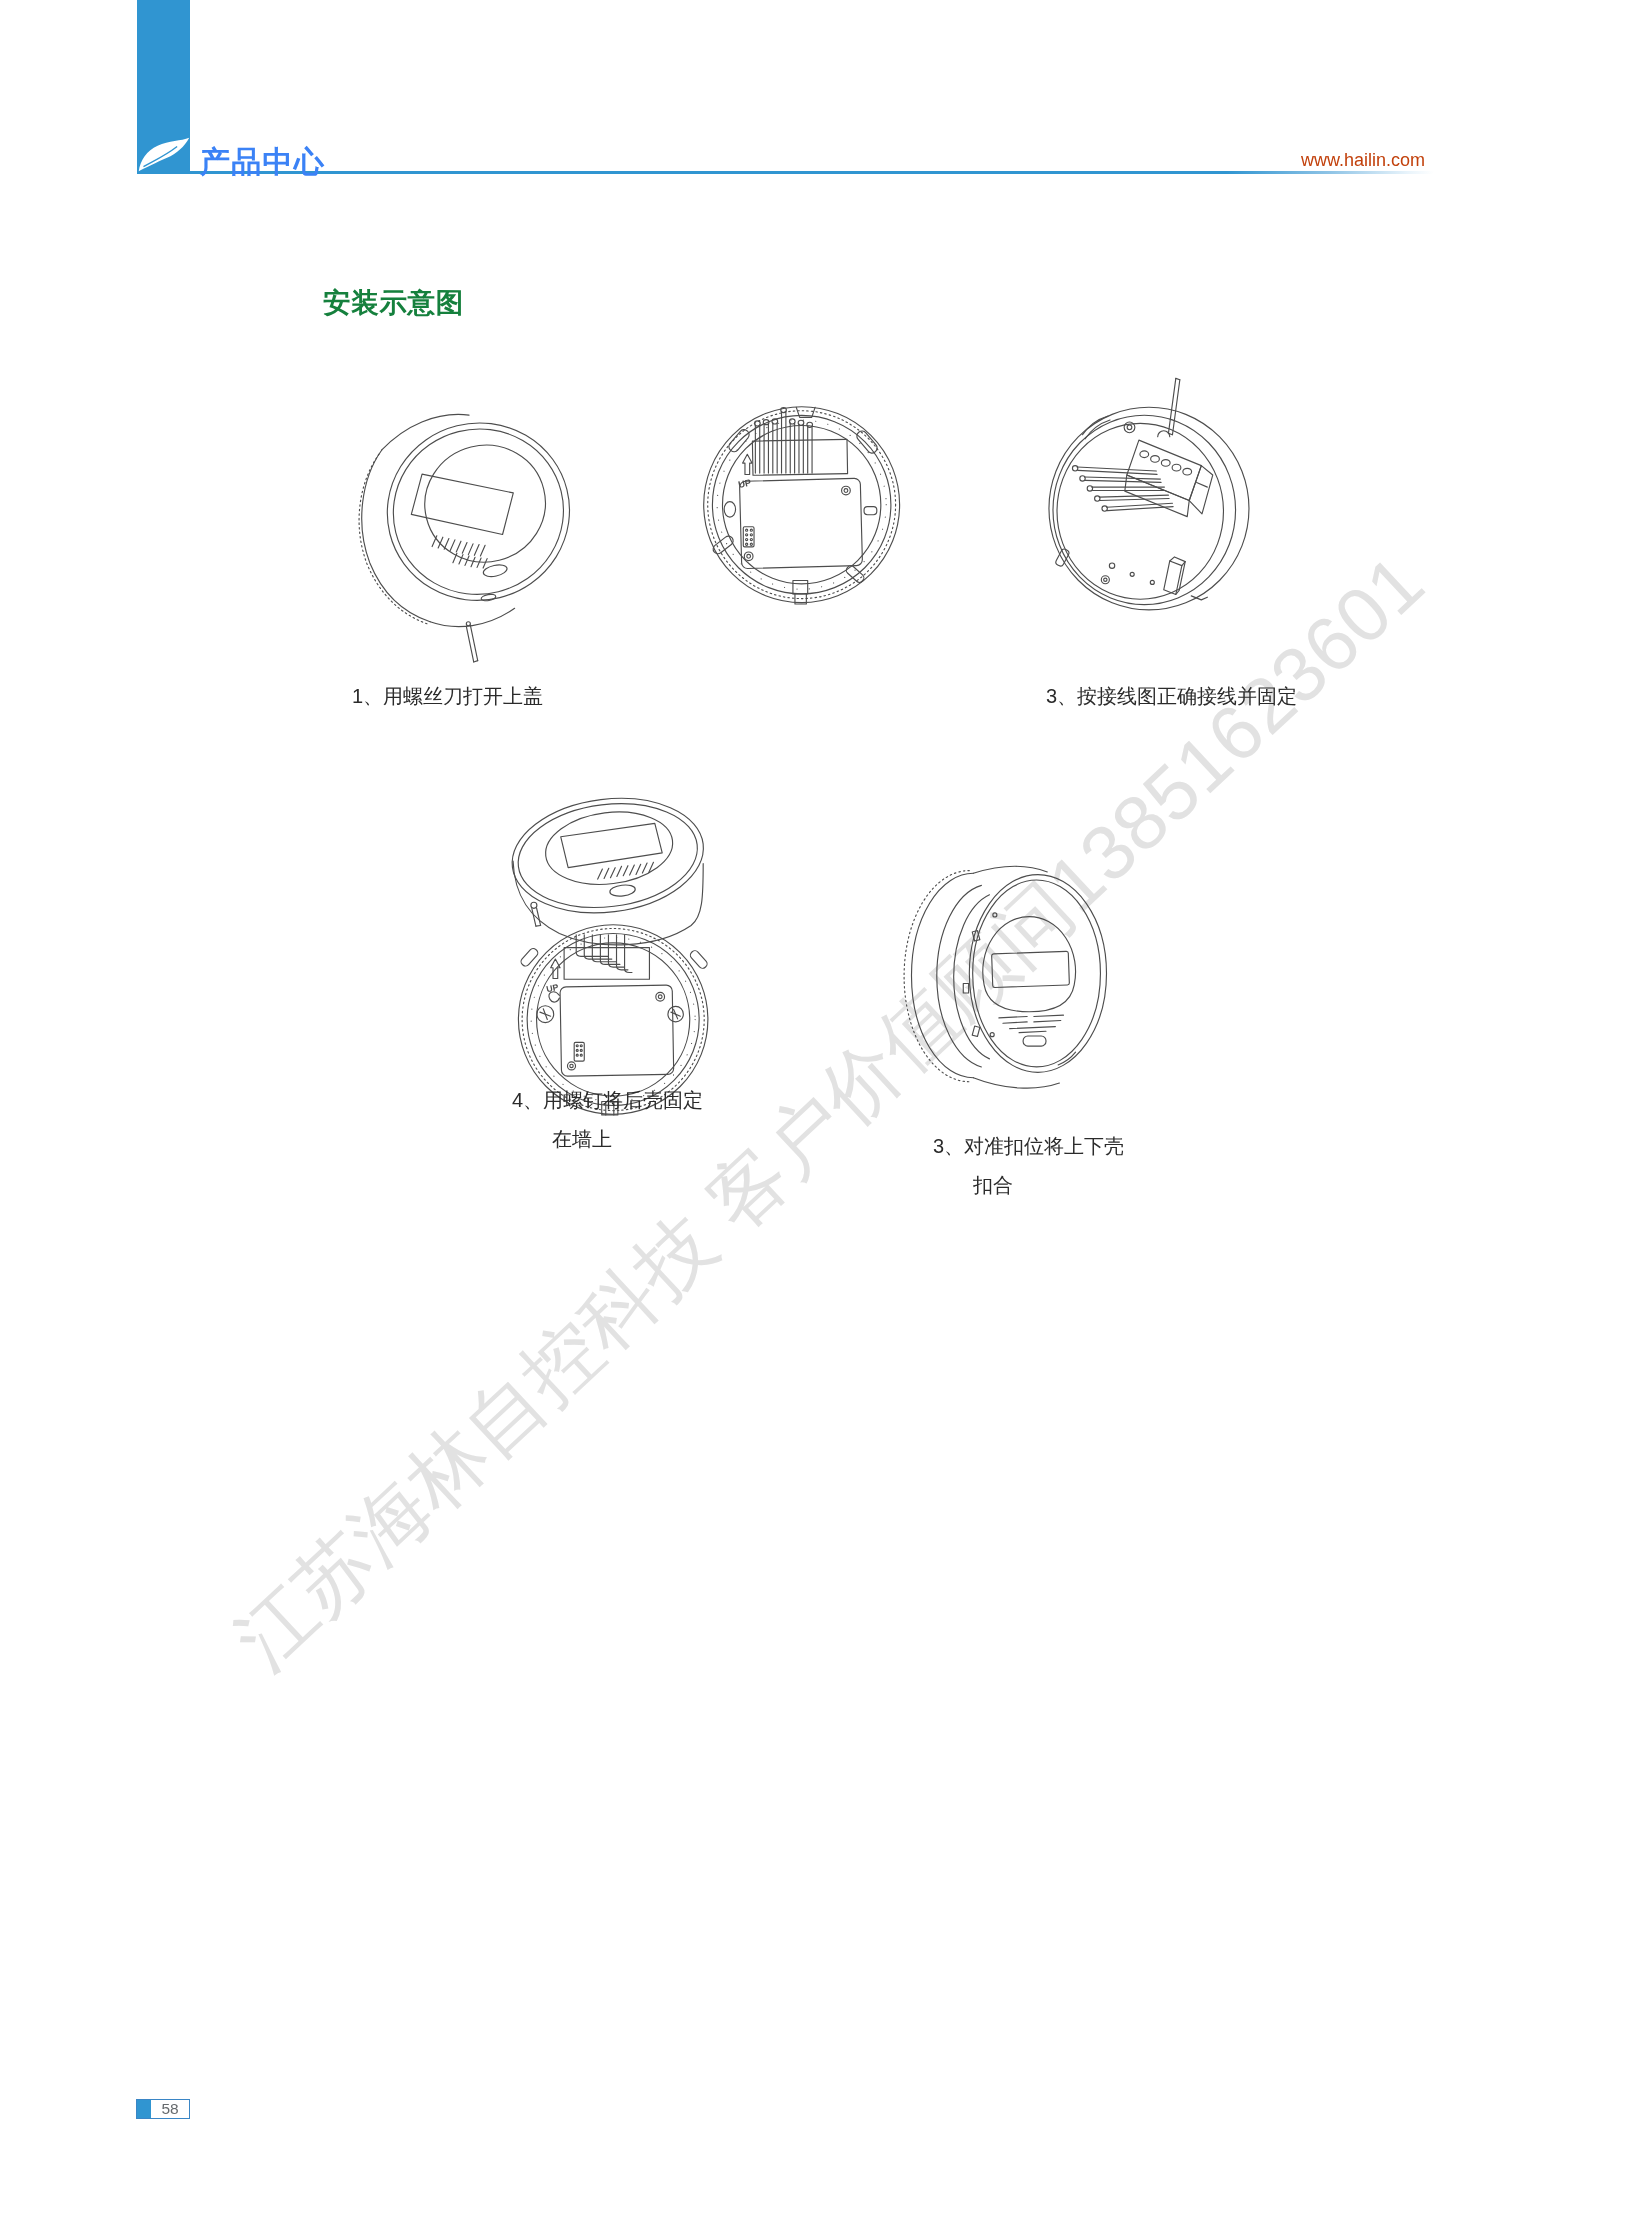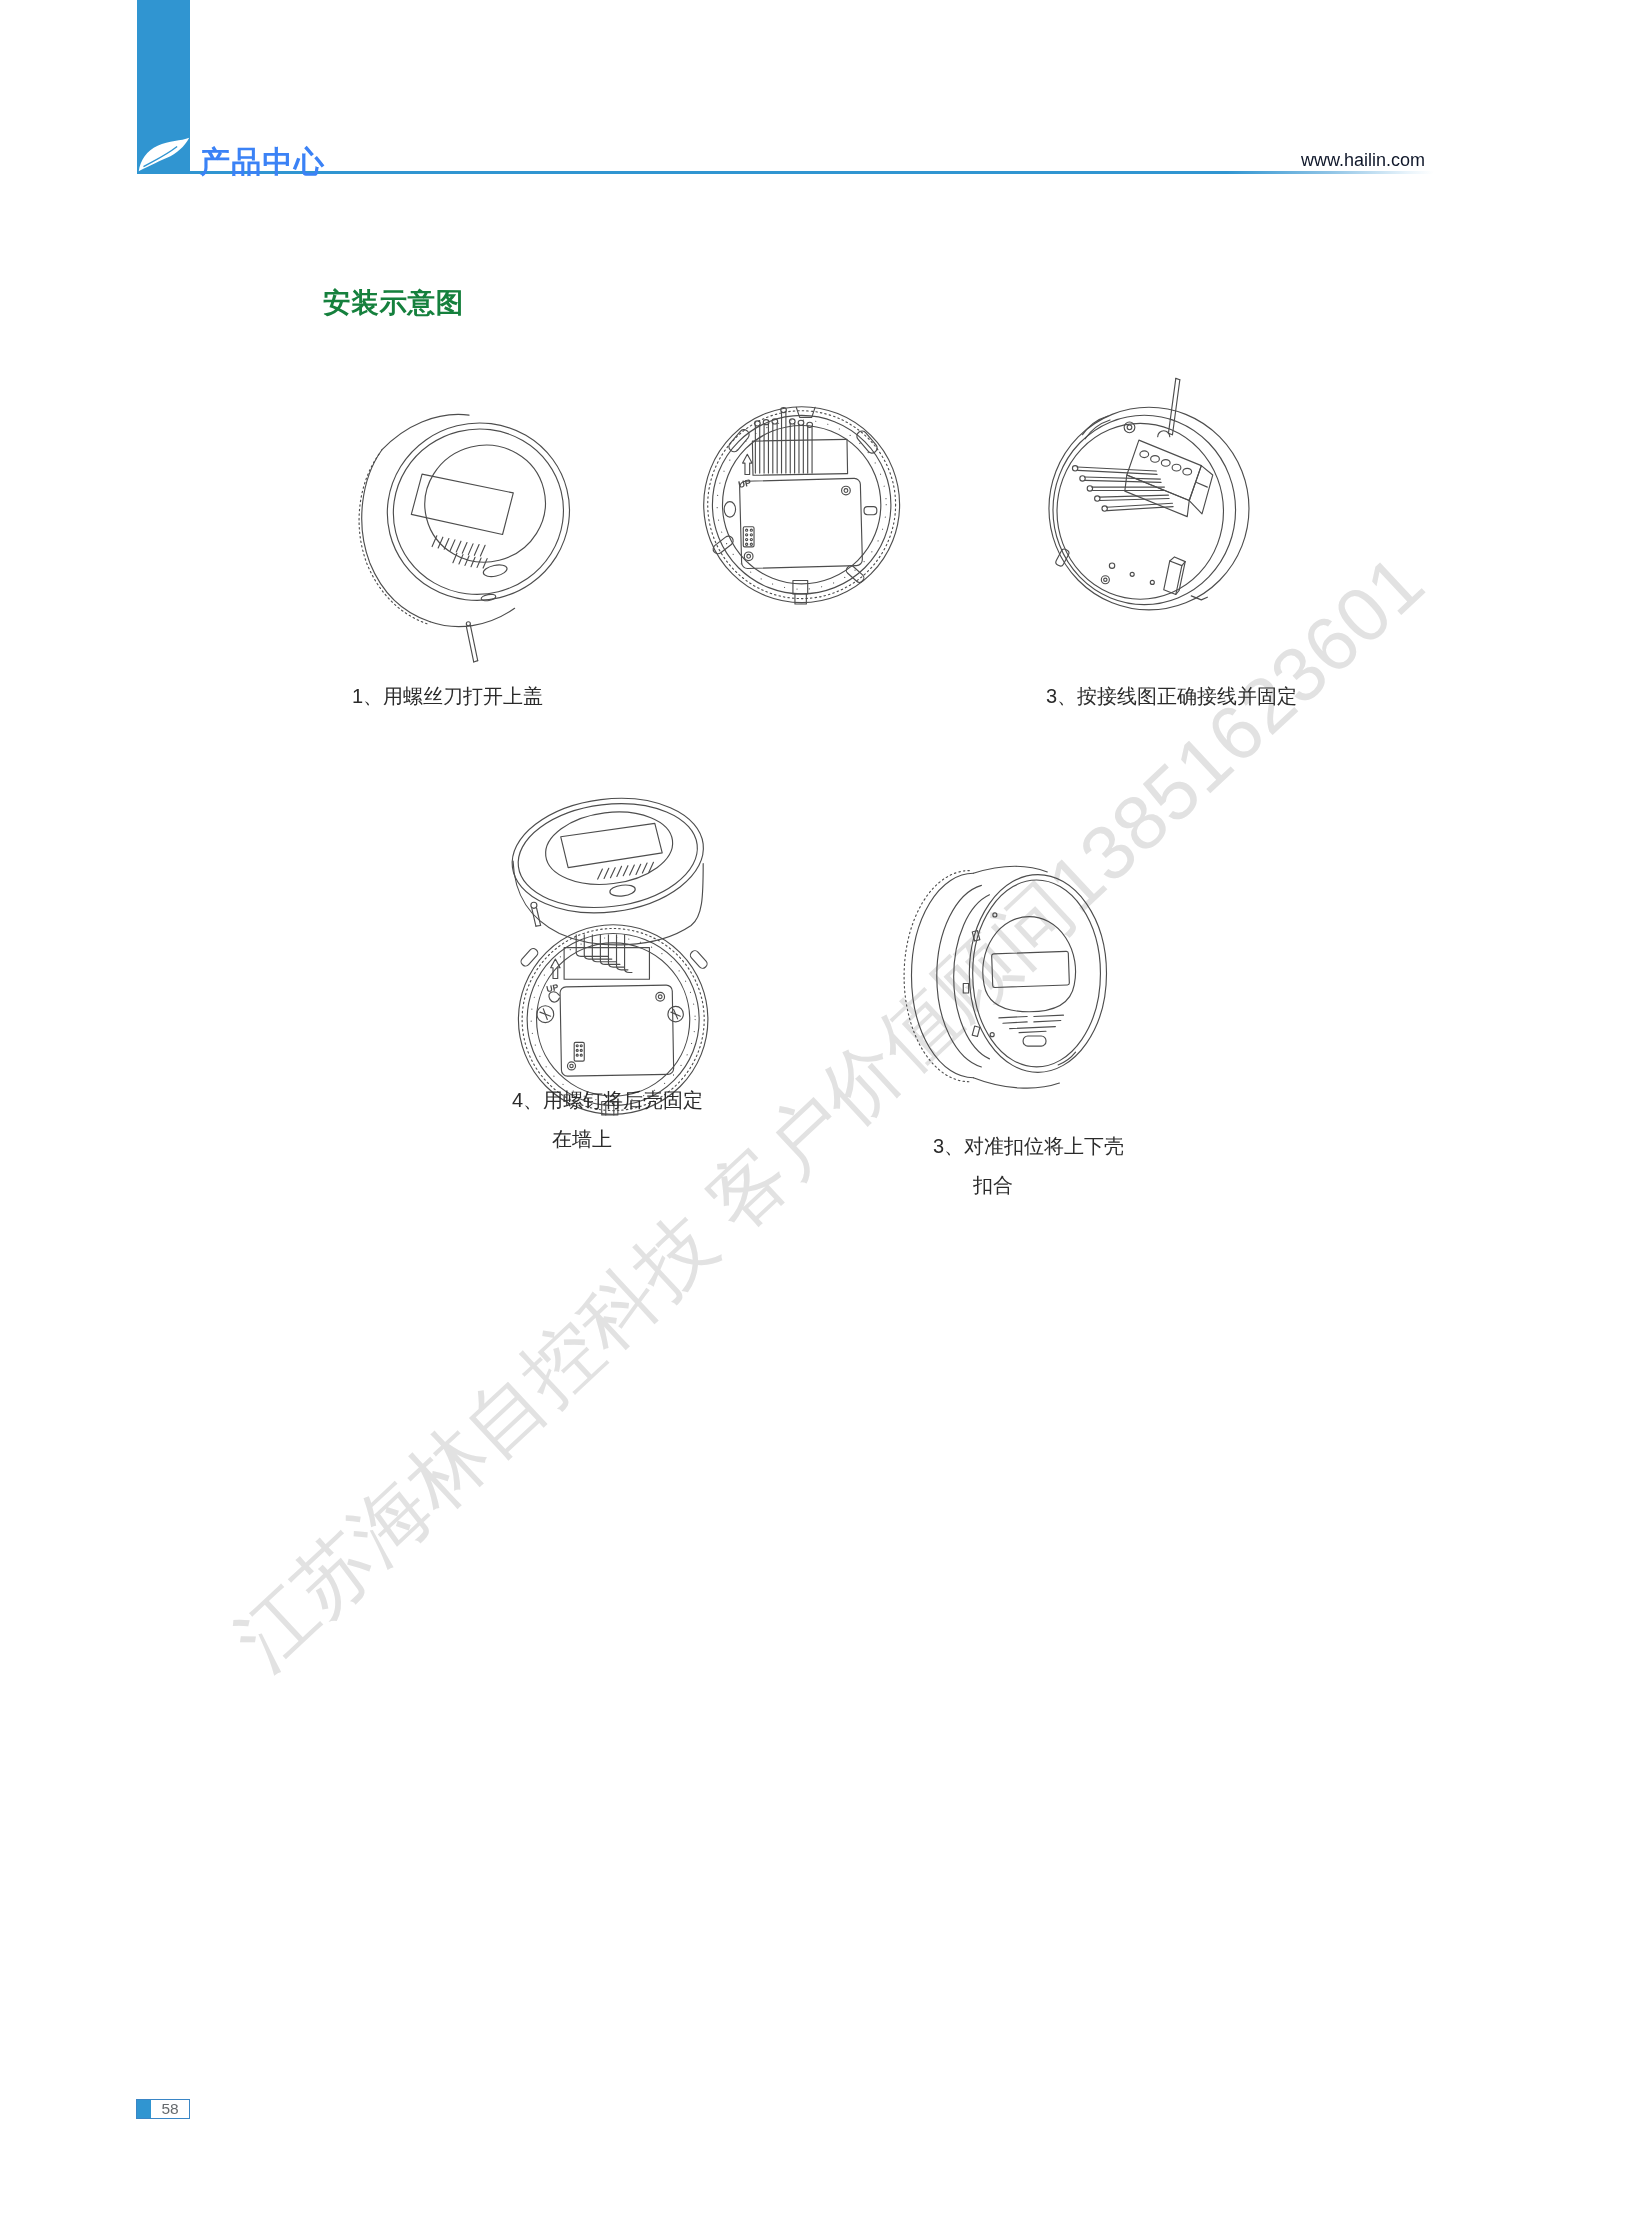--- a/index.html
+++ b/index.html
@@ -15,21 +15,21 @@
     position:absolute;left:137px;top:0;width:53px;height:173px;
     background:#3095d1;z-index:3;
   }
   .leaf{position:absolute;left:0.7px;bottom:1.3px;width:52px;height:35px;}
   .section-label{
     position:absolute;left:200px;top:142px;
     font-size:30px;color:#3b82f6;letter-spacing:1.3px;z-index:3;white-space:nowrap;font-weight:bold;
   }
   .website{
     position:absolute;left:1301px;top:150px;
-    font-size:18px;color:#0f172a;z-index:3;white-space:nowrap;
+    font-size:18px;color:#c2410c;z-index:3;white-space:nowrap;
   }
   .header-rule{
     position:absolute;left:137px;top:171px;width:1297px;height:2.7px;z-index:2;
     background:linear-gradient(to right,#3095d1 0%,#3095d1 84%,#8fc4e6 92%,#e9f4fb 98%,#ffffff 100%);
   }
   
   .doc-title{
     position:absolute;left:323px;top:285px;
     font-size:27.5px;font-weight:bold;color:#15803d;letter-spacing:0.7px;z-index:3;white-space:nowrap;
   }

